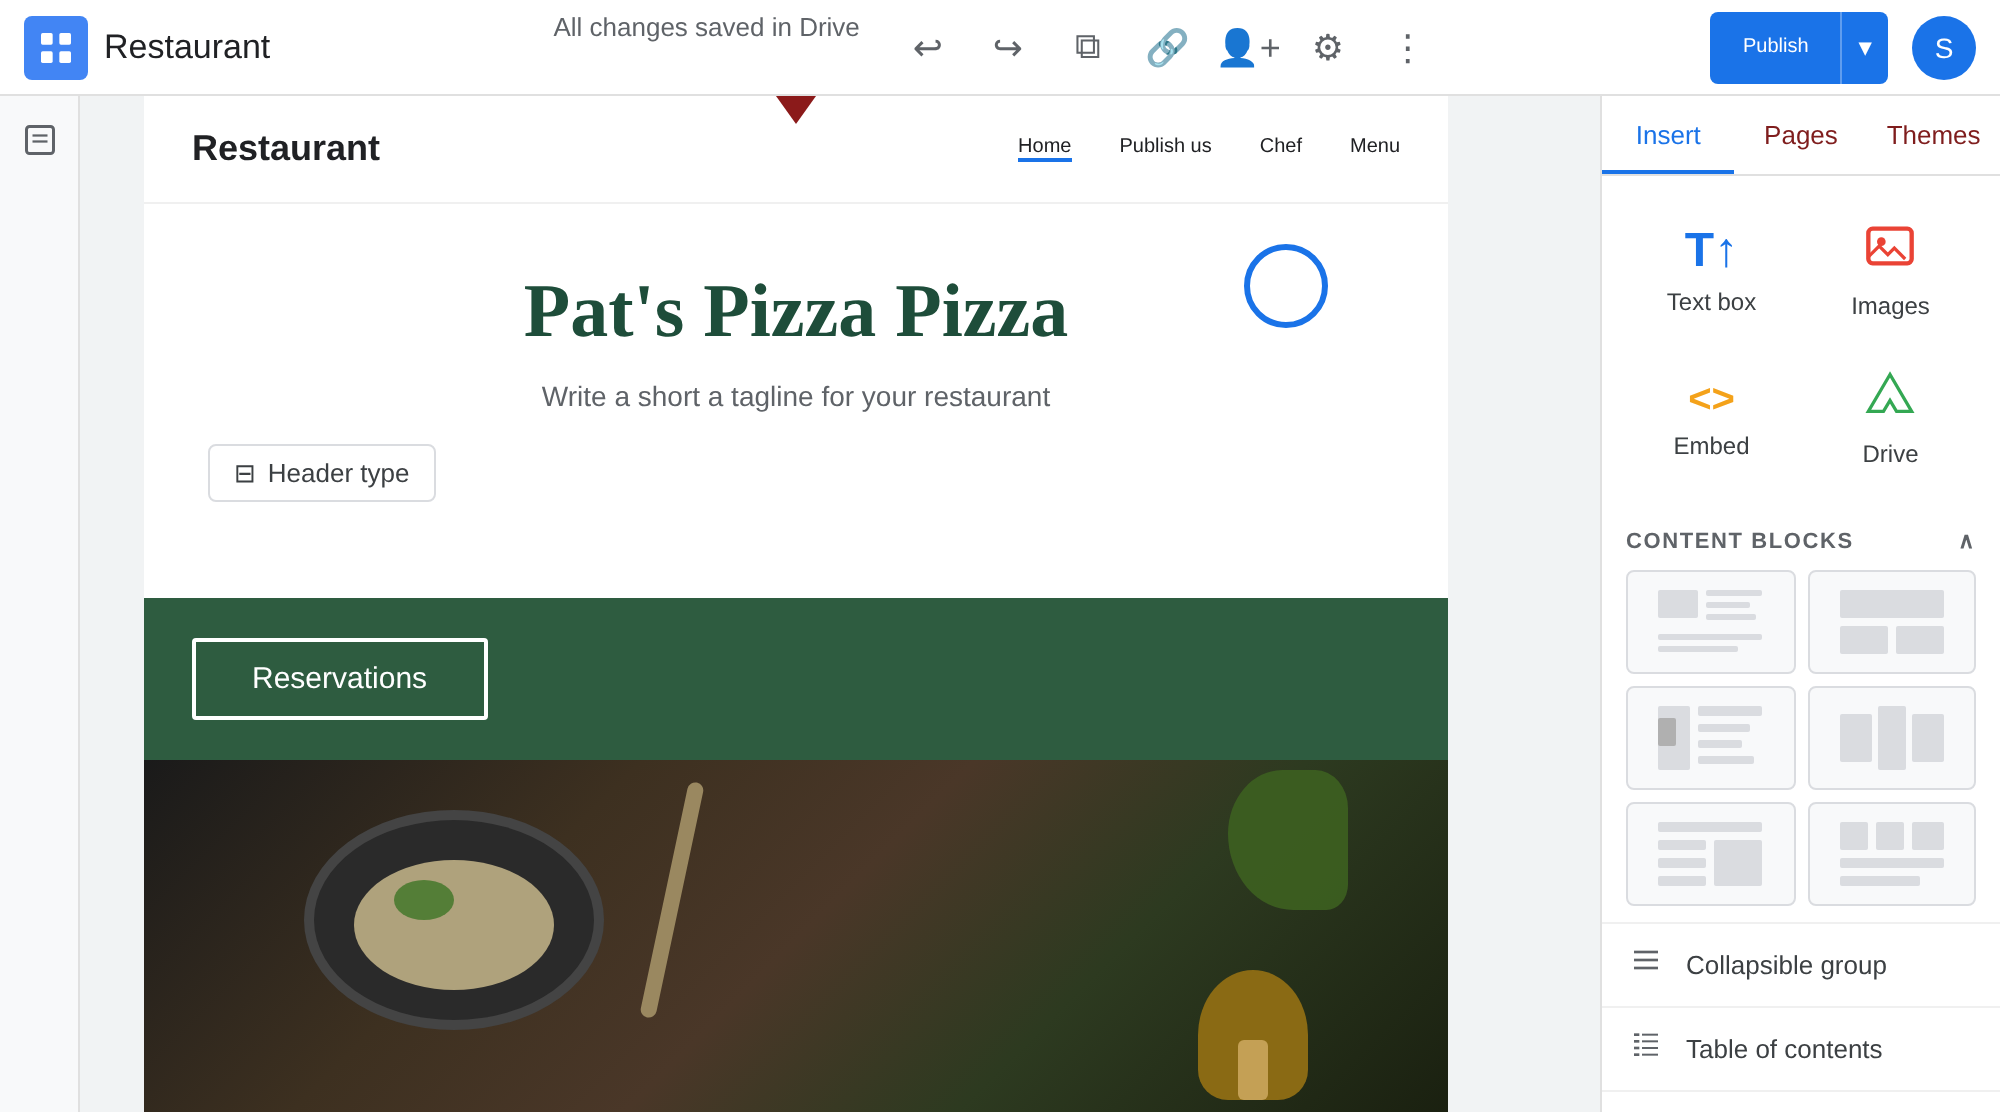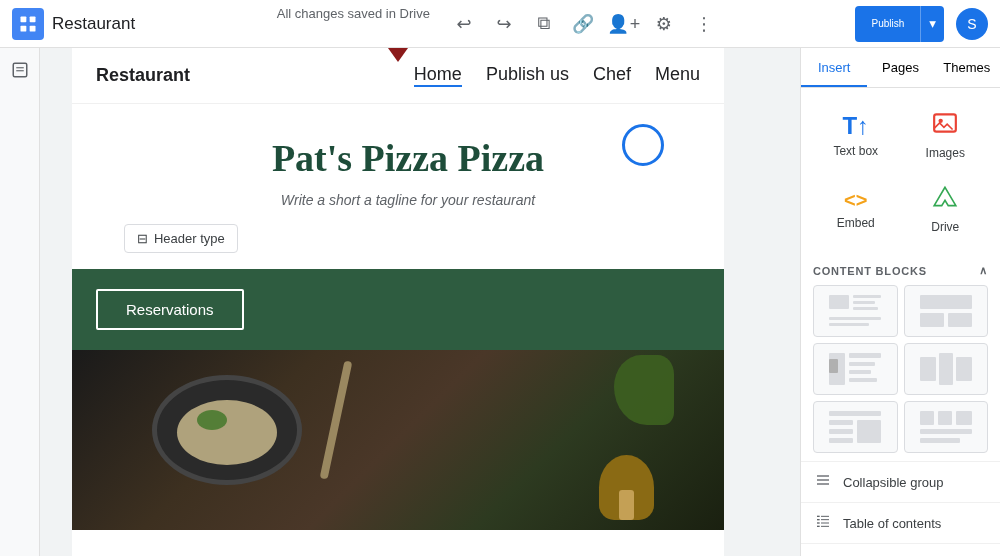--- a/index.html
+++ b/index.html
@@ -53,27 +53,27 @@
       overflow: hidden; position: relative;
     }
 
     
     .site-nav {
       display: flex; align-items: center; justify-content: space-between;
       padding: 16px 24px; background: #fff; border-bottom: 1px solid #f0f0f0;
     }
     .site-brand { font-size: 18px; font-weight: bold; color: #202124; }
     .site-nav-links { display: flex; gap: 24px; }
-    .site-nav-link { font-size: 18px; color: #202124; cursor: pointer; text-decoration: none; text-align: right; }
+    .site-nav-link { font-size: 10px; color: #202124; cursor: pointer; text-decoration: none; text-align: right; }
     .site-nav-link.active { border-bottom: 2px solid #1a73e8; }
 
     
-    .hero-section { padding: 32px 24px 0; text-align: center; position: relative; background: #fff; margin-left: 20px; }
+    .hero-section { padding: 32px 24px 32px; text-align: center; position: relative; background: #fff; }
     .hero-title { font-size: 38px; font-weight: 800; color: #1e4d3a; font-family: Georgia, serif; margin-bottom: 12px; }
-    .hero-tagline { font-size: 14px; color: #5f6368; margin-bottom: 16px; font-style: italic; }
+    .hero-tagline { font-size: 14px; color: #5f6368; margin-bottom: 16px; }
     .hero-circle {
       position: absolute; top: 20px; right: 60px;
       width: 42px; height: 42px; border-radius: 50%;
       border: 3px solid #1a73e8; background: transparent;
     }
     .header-type-btn {
       display: inline-flex; align-items: center; gap: 6px;
       border: 1px solid #dadce0; background: #fff; padding: 6px 12px;
       border-radius: 4px; font-size: 13px; color: #3c4043; cursor: pointer;
       margin-bottom: 16px;
@@ -109,21 +109,21 @@
     
     .right-panel {
       width: 200px; background: #fff; border-left: 1px solid #e0e0e0;
       display: flex; flex-direction: column; flex-shrink: 0; overflow-y: auto; margin-left: 44px;
     }
 
     
     .right-tabs { display: flex; border-bottom: 1px solid #e0e0e0; }
     .right-tab {
       flex: 1; padding: 12px 4px; text-align: center; font-size: 13px;
-      cursor: pointer; color: #000000; position: relative;
+      cursor: pointer; color: #7f1d1d; position: relative;
     }
     .right-tab.active { color: #1a73e8; font-weight: 500; }
     .right-tab.active::after {
       content: ''; position: absolute; bottom: 0; left: 0; right: 0;
       height: 2px; background: #1a73e8;
     }
 
     
     .insert-grid { display: grid; grid-template-columns: 1fr 1fr; gap: 4px; padding: 12px; }
     .insert-item {

